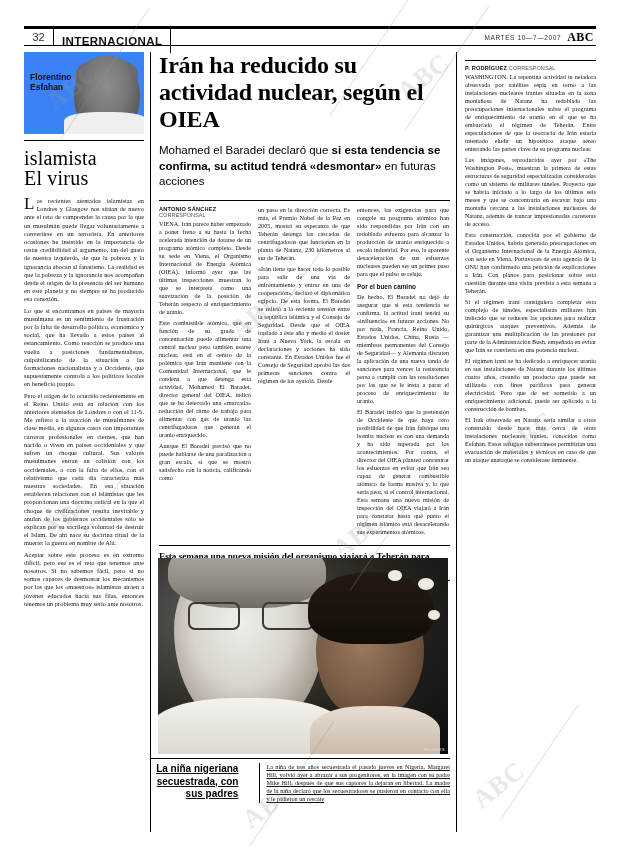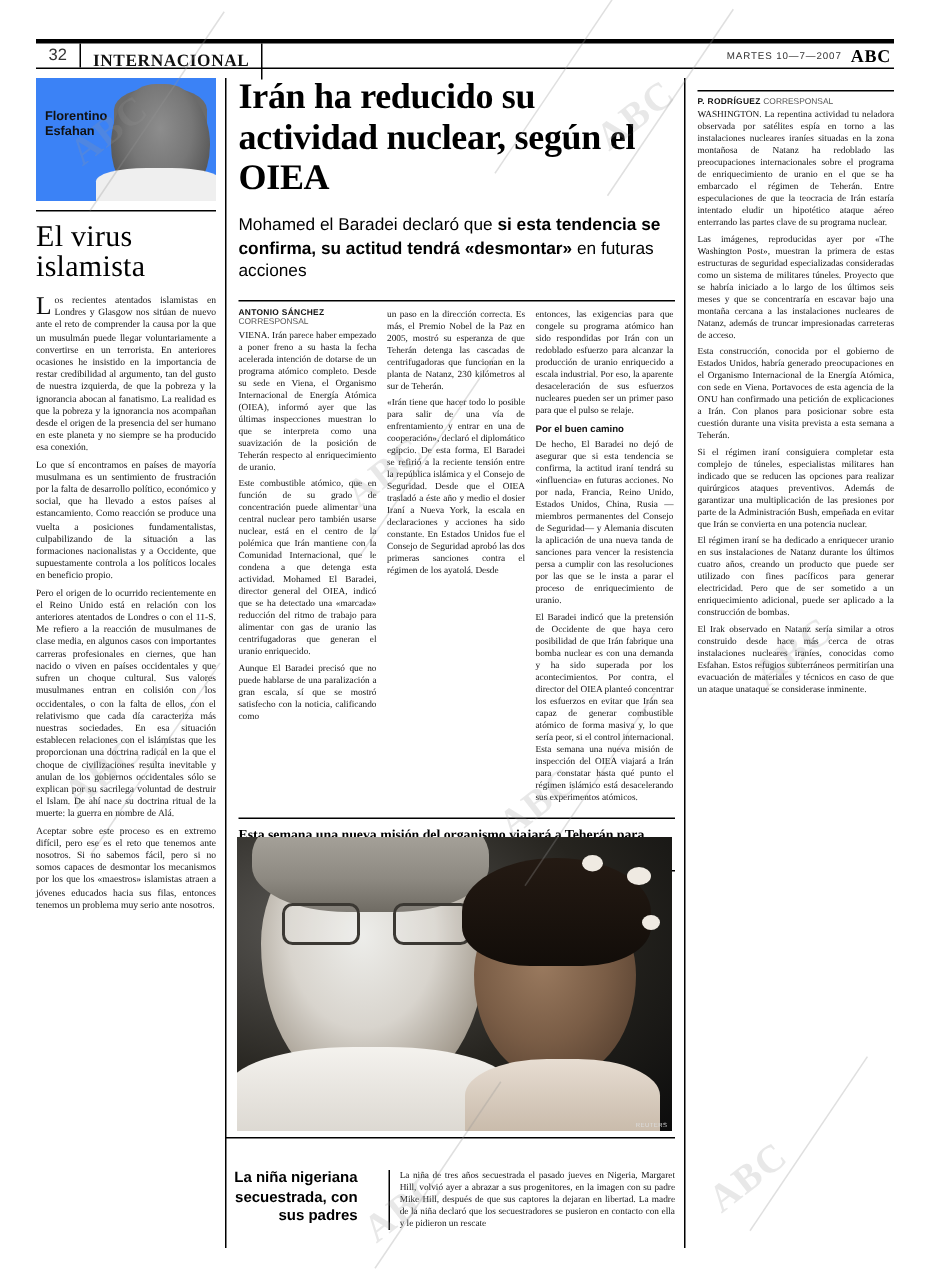--- a/index.html
+++ b/index.html
@@ -38,21 +38,21 @@
     border-top: 3px solid #000; border-bottom: 1px solid #000;
     display: flex; align-items: stretch;
   }
   .folio {
     width: 30px; display:flex; align-items:center; justify-content:center;
     font-family: "Liberation Sans", sans-serif; font-size: 11px; color:#333;
     border-right: 1px solid #000;
   }
   .section-name {
     padding: 12px 8px; display:flex; align-items:center;
-    font-family: Liberation Serif, serif; font-weight: bold;
+    font-family: Liberation Sans, sans-serif; font-weight: bold;
     font-size: 11.5px; letter-spacing: .4px;
     border-right: 1px solid #000;
   }
   .masthead-spacer { flex: 1 1 auto; }
   .date-line {
     display:flex; align-items:center; gap:6px; padding-right:2px;
     font-family: "Liberation Sans", sans-serif; font-size: 6.5px;
     letter-spacing: .6px; color:#333;
   }
   .abc-logo {
@@ -198,22 +198,22 @@
   .ph-bow { position:absolute; background:#efeae2; border-radius:50%; }
   .ph-credit {
     position:absolute; right:3px; bottom:2px;
     font-family:"Liberation Sans", sans-serif; font-size:4px; color:#ddd;
     letter-spacing:.3px;
   }
 
   
   .caption-zone {
     position:absolute; left:150px; top:758px; width:300px;
-    border-top:1px solid #000; padding-top:21px;
-    display:flex; gap:21px;
+    border-top:1px solid #000; padding-top:4px;
+    display:flex; gap:21px;text-decoration:underline;
   }
   .cap-title {
     width: 92px; text-align: right;
     font-family:"Liberation Sans", sans-serif; font-weight:bold;
     font-size: 10px; line-height: 12.5px; color:#000;
   }
   .cap-body {
     width: 198px; border-left:1px solid #000; padding-left: 6px;
     font-size: 6.2px; line-height: 8px; text-align: justify; hyphens:auto;
   }
@@ -251,22 +251,22 @@
       <div class="hair"></div>
       <div class="head"></div>
       <div class="shoulders"></div>
       <div class="author-name">
         <div>Florentino</div>
         <div>Esfahan</div>
       </div>
     </div>
     <div class="op-rule"></div>
     <div class="op-title">
+      <div><span class="sc">islamista</span></div>
       <div><span class="sc">El virus</span></div>
-      <div><span class="sc">islamista</span></div>
     </div>
     <div class="op-body">
       <p class="dropcap">Los recientes atentados islamistas en Londres y Glasgow nos sitúan de nuevo ante el reto de comprender la causa por la que un musulmán puede llegar voluntariamente a convertirse en un terrorista. En anteriores ocasiones he insistido en la importancia de restar credibilidad al argumento, tan del gusto de nuestra izquierda, de que la pobreza y la ignorancia abocan al fanatismo. La realidad es que la pobreza y la ignorancia nos acompañan desde el origen de la presencia del ser humano en este planeta y no siempre se ha producido esa conexión.</p>
       <p>Lo que sí encontramos en países de mayoría musulmana es un sentimiento de frustración por la falta de desarrollo político, económico y social, que ha llevado a estos países al estancamiento. Como reacción se produce una vuelta a posiciones fundamentalistas, culpabilizando de la situación a las formaciones nacionalistas y a Occidente, que supuestamente controla a los políticos locales en beneficio propio.</p>
       <p>Pero el origen de lo ocurrido recientemente en el Reino Unido está en relación con los anteriores atentados de Londres o con el 11-S. Me refiero a la reacción de musulmanes de clase media, en algunos casos con importantes carreras profesionales en ciernes, que han nacido o viven en países occidentales y que sufren un choque cultural. Sus valores musulmanes entran en colisión con los occidentales, o con la falta de ellos, con el relativismo que cada día caracteriza más nuestras sociedades. En esa situación establecen relaciones con el islámistas que les proporcionan una doctrina radical en la que el choque de civilizaciones resulta inevitable y anulan de los gobiernos occidentales sólo se explican por su sacrilega voluntad de destruir el Islam. De ahí nace su doctrina ritual de la muerte: la guerra en nombre de Alá.</p>
       <p>Aceptar sobre este proceso es en extremo difícil, pero ese es el reto que tenemos ante nosotros. Si no sabemos fácil, pero si no somos capaces de desmontar los mecanismos por los que los «maestros» islamistas atraen a jóvenes educados hacia sus filas, entonces tenemos un problema muy serio ante nosotros.</p>
     </div>
   </div>
 
   <div class="col-center">

